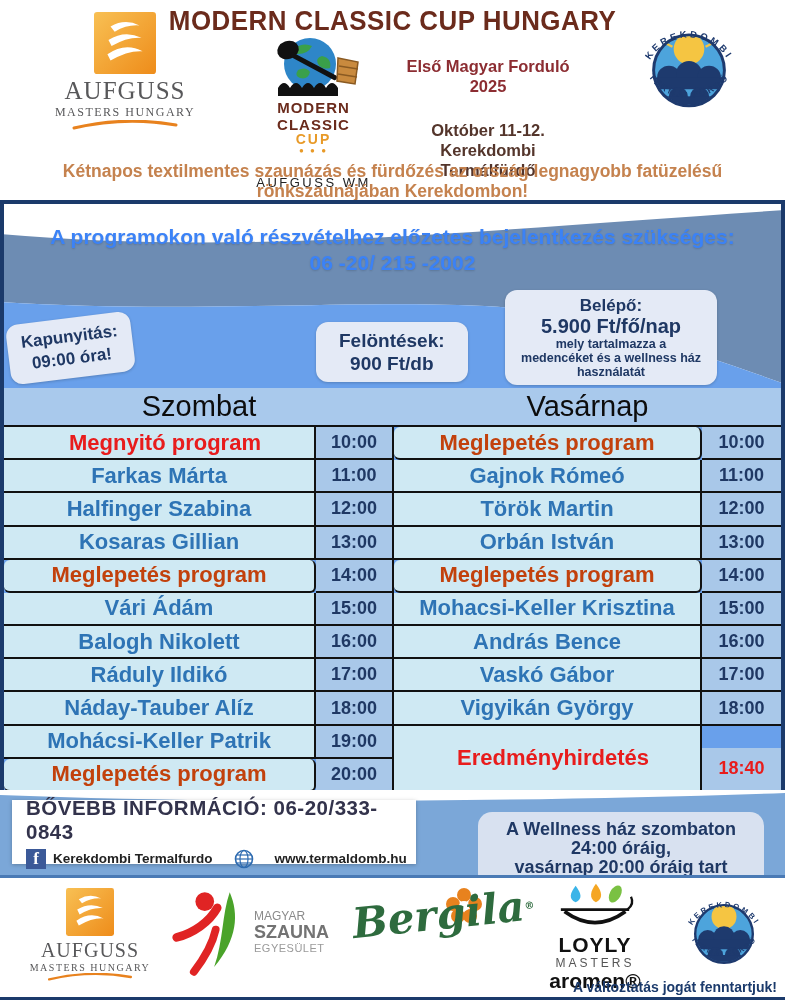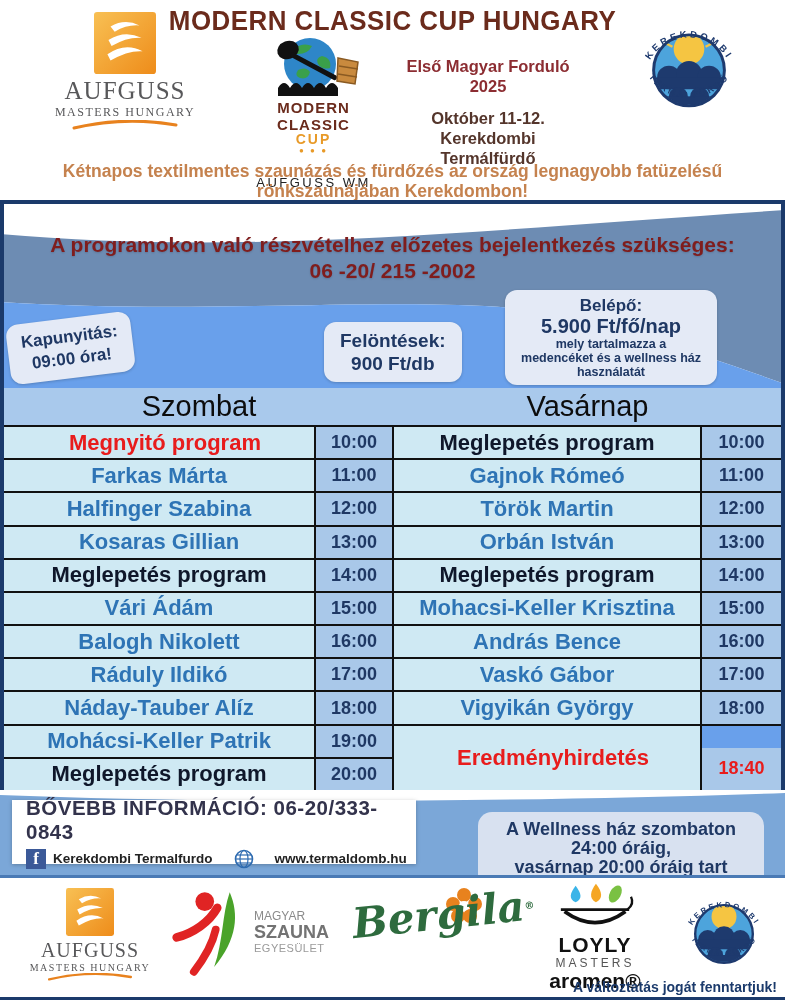--- a/index.html
+++ b/index.html
@@ -6,21 +6,21 @@
   .poster{position:relative;width:785px;height:1000px;background:#ffffff;overflow:hidden;
     font-family:"Liberation Sans",sans-serif;margin:0 auto;}
   .abs{position:absolute;}
 
   
   .main-title{top:6px;left:0;width:100%;text-align:center;font-size:27px;font-weight:bold;
     color:#6b2b1c;letter-spacing:.5px;transform:scaleX(.96);}
   .round-info{left:398px;top:56px;width:180px;text-align:center;}
   .round-l{font-size:16.5px;font-weight:bold;color:#8c2d32;line-height:20px;}
   .date-l{font-size:16.5px;font-weight:bold;color:#54352b;line-height:20px;}
-  .date-block{margin-top:12px;}
+  .date-block{margin-top:24px;}
   .tagline{top:162px;left:0;width:100%;text-align:center;font-size:17.5px;font-weight:bold;
     color:#c5824e;line-height:19.5px;}
 
   
   .aufguss{display:flex;flex-direction:column;align-items:center;}
   .aufguss-top{left:50px;top:12px;width:150px;}
   .aufg-name{font-family:"Liberation Serif",serif;font-size:25px;color:#58585a;letter-spacing:1px;margin-top:3px;}
   .aufg-sub{font-family:"Liberation Serif",serif;font-size:12px;color:#58585a;letter-spacing:1.5px;}
   .aufguss-bot{left:28px;top:888px;width:124px;}
   .aufguss-bot .aufg-name{font-size:20px;}
@@ -35,46 +35,46 @@
 
   
   .kd-top{left:630px;top:4px;width:118px;height:128px;}
   .kd-bot{left:676px;top:880px;width:96px;height:106px;}
 
   
   .navy-line{top:200px;left:0;width:785px;height:4px;background:#1b3a6b;}
   .side-strip{top:204px;width:4px;height:671px;background:#1b3a6b;}
   .panel{top:204px;left:0;width:785px;height:586px;background:#fff;}
   .panel svg.waves{position:absolute;top:0;left:0;}
-  .notice{top:232px;left:0;width:100%;text-align:center;color:#7f1d1d;font-weight:bold;
+  .notice{top:224px;left:0;width:100%;text-align:center;color:#3b82f6;font-weight:bold;
     font-size:21px;line-height:26px;text-shadow:0 1px 2px rgba(0,0,0,.15);}
   .badge{background:#e4eaf6;border-radius:12px;color:#1f3864;font-weight:bold;text-align:center;
     box-shadow:0 1px 3px rgba(0,0,0,.2);}
   .badge-gate{left:8px;top:318px;transform:rotate(-7deg);padding:8px 14px;font-size:17px;line-height:22px;}
-  .badge-inf{left:324px;top:322px;padding:7px 16px;font-size:19px;line-height:23px;}
+  .badge-inf{left:316px;top:322px;padding:7px 23px;font-size:19px;line-height:23px;}
   .badge-ticket{left:505px;top:290px;width:196px;padding:6px 8px;}
   .bt1{font-size:17px;line-height:19px;}
   .bt2{font-size:20px;line-height:22px;}
   .bt3{font-size:12.5px;line-height:14px;}
 
   
   .day-band{top:388px;left:4px;width:777px;height:37px;background:#a9c9ec;display:flex;}
   .day-cell{display:flex;align-items:center;justify-content:center;font-size:29px;color:#0c0c0c;}
   .day-sat{width:390px;}
   .day-sun{width:387px;}
   .tables{top:425px;left:4px;width:777px;height:365px;display:flex;border-top:2px solid #111;}
   .tbl{display:grid;grid-auto-rows:1fr;height:100%;}
   .tbl-left{grid-template-columns:312px 78px;width:390px;}
   .tbl-right{grid-template-columns:308px 79px;width:387px;}
   .cell{display:flex;align-items:center;justify-content:center;border-bottom:2px solid #111;}
   .name-cell{background:#cfe9f3;border-right:2px solid #111;font-size:22px;font-weight:bold;}
   .time-cell{background:#a9c8e9;font-size:18px;font-weight:bold;color:#1f3864;}
   .tbl-left .time-cell{border-right:2px solid #111;}
   .blue{color:#2e74b5;}
-  .black{color:#0f172a;}
+  .black{color:#c2410c;border-radius:6px;}
   .red{color:#e81c1c;padding-left:12px;}
   .span2{grid-row:span 2;}
   .time-red{color:#e81c1c;margin-top:22px;}
 
   
   .foot-band{top:790px;left:0;width:785px;height:85px;background:#7ba7d8;}
   .info-box{left:12px;top:800px;width:404px;height:64px;background:#fff;box-shadow:0 1px 4px rgba(0,0,0,.25);
     display:flex;flex-direction:column;justify-content:center;padding-left:14px;box-sizing:border-box;}
   .info-title{font-size:20.5px;color:#33334c;font-weight:600;letter-spacing:.5px;}
   .info-row{display:flex;align-items:center;gap:7px;margin-top:5px;}

